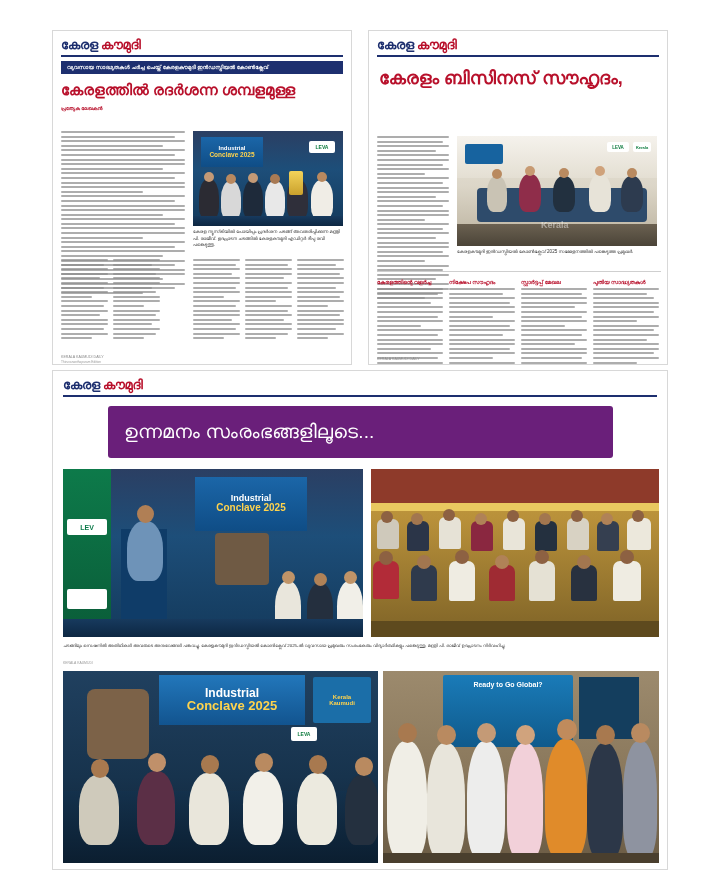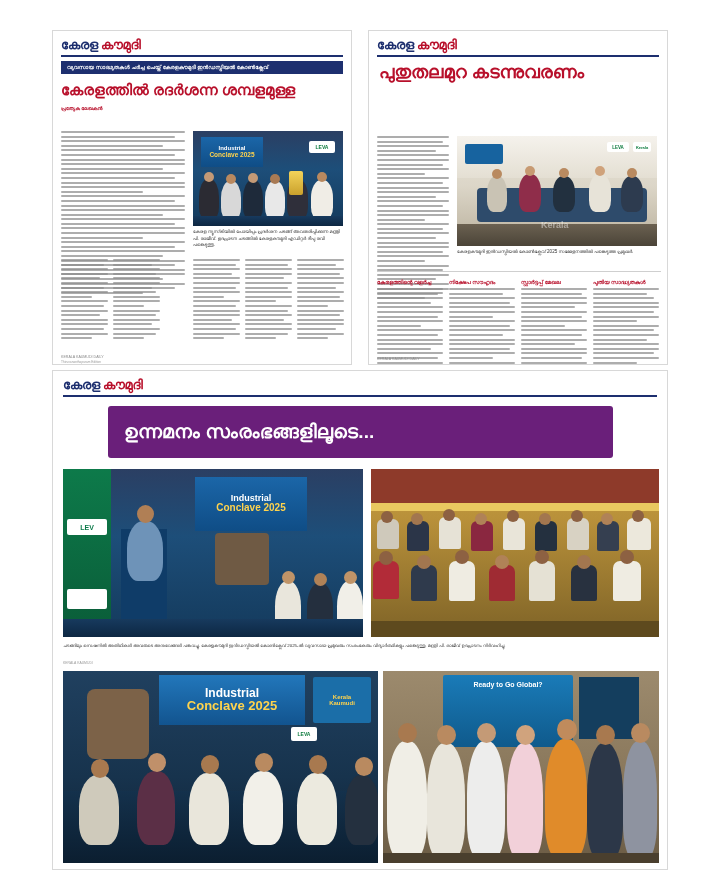--- a/index.html
+++ b/index.html
@@ -171,21 +171,21 @@
     font-weight: bold;
     font-size: 8.5px;
     line-height: 1.45;
     text-align: center;
     padding: 4px 8px;
     border-right: 2px solid #ffffff;
     white-space: pre-line;
   }
   .purple-right {
     color: #ffffff;
-    font-weight: bold;
+    font-weight: normal;
     font-size: 19px;
     padding-left: 16px;
     letter-spacing: 0.2px;
   }
 
   .divider {
     position: absolute;
     background: #cfcfcf;
     height: 1px;
   }
@@ -391,21 +391,21 @@
   <div class="clip" style="left:368px; top:30px; width:300px; height:335px;">
 
     <div style="padding:6px 8px 2px 8px;">
       <div class="masthead">
         <span class="mast-k1">കേരള</span>
         <span class="mast-k2">കൗമുദി</span>
       </div>
     </div>
     <div class="mast-rule" style="margin:0 8px;"></div>
 
-    <div class="headline" style="margin:4px 10px 0 10px; font-size:18px; text-align:left;">പുതുതലമുറ കടന്നുവരണം</div>
+    <div class="headline" style="margin:10px 10px 0 10px; font-size:18px; text-align:left;">കേരളം ബിസിനസ് സൗഹൃദം,</div>
 
     <div class="txtcol" style="left:8px; top:105px; width:72px;">
       <div class="txtline s1"></div>
         <div class="txtline s2"></div>
         <div class="txtline s1"></div>
       <div class="txtline s3"></div>
         <div class="txtline s1"></div>
         <div class="txtline s1"></div>
       <div class="txtline s2"></div>
         <div class="txtline s1"></div>

